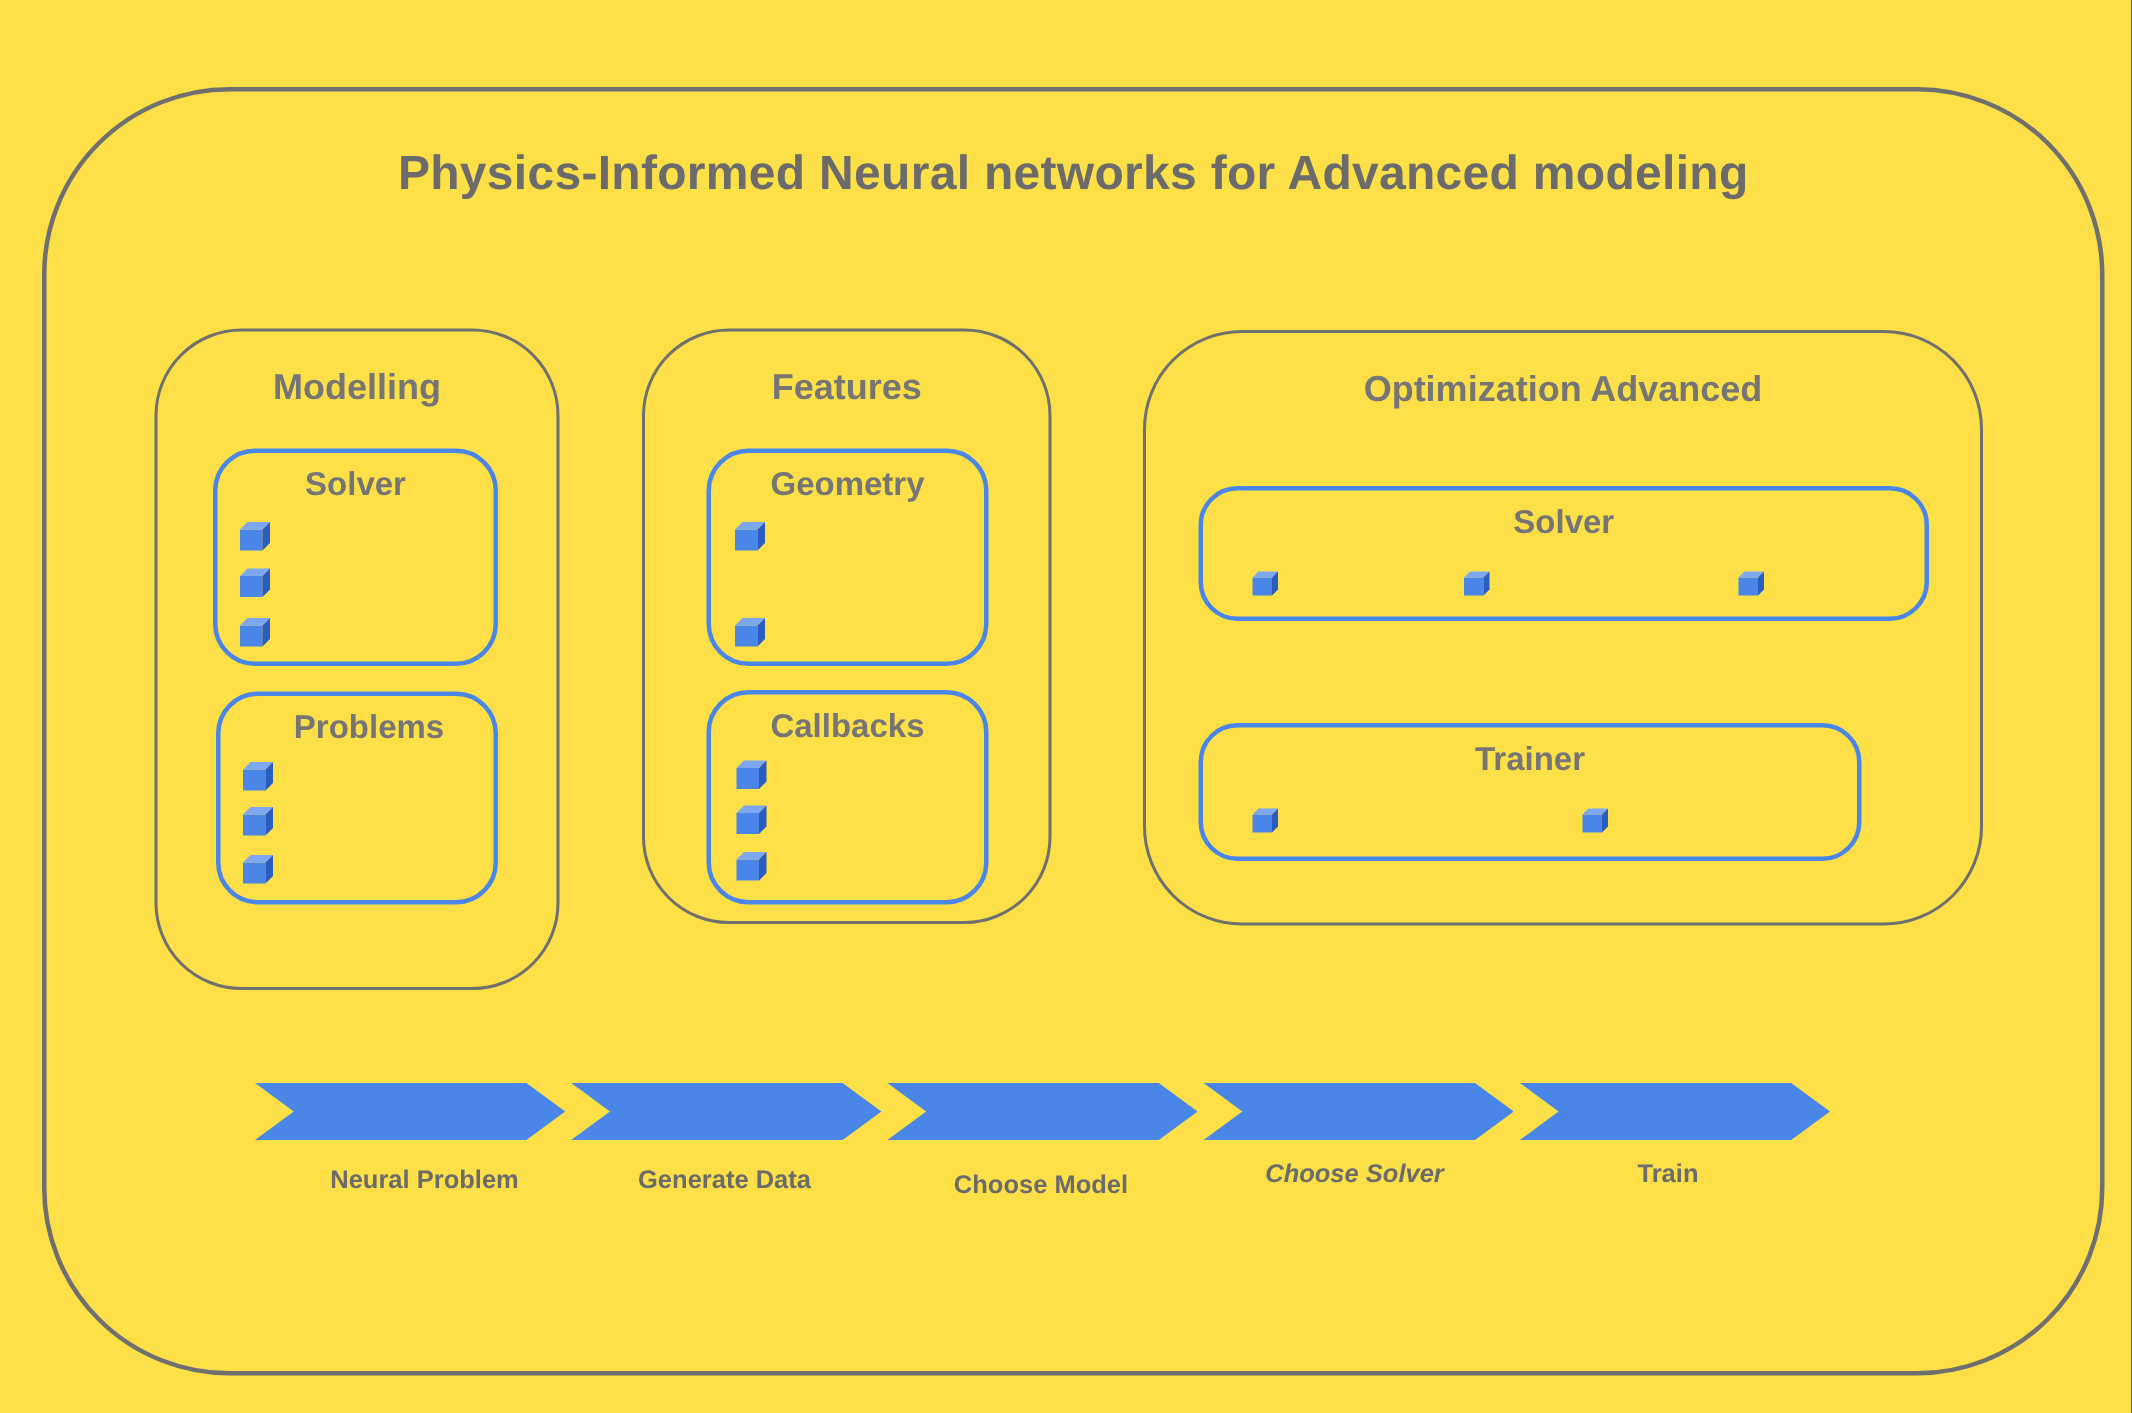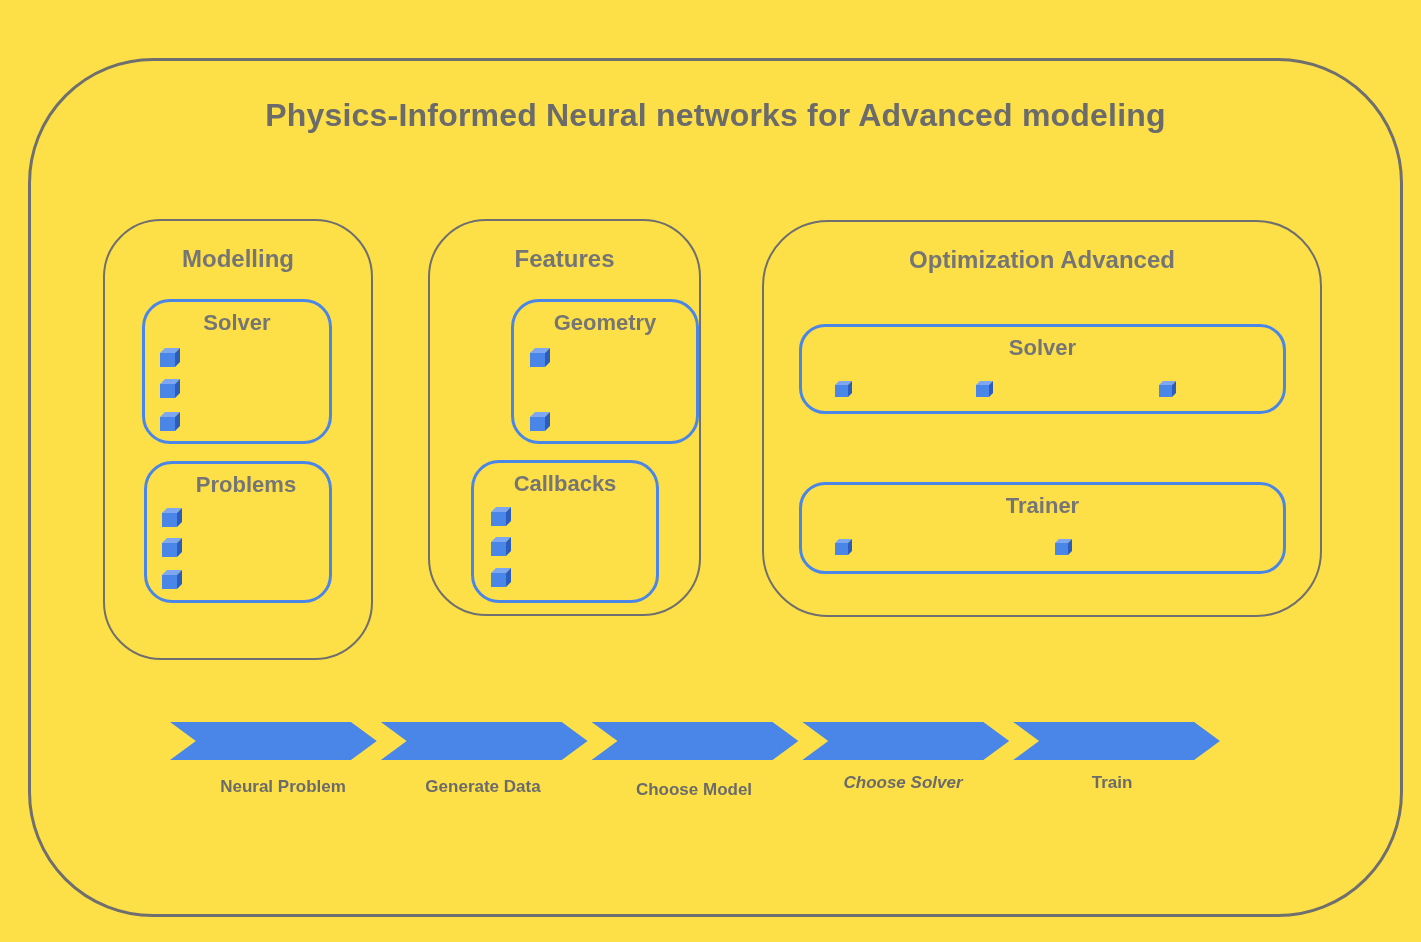--- a/index.html
+++ b/index.html
@@ -29,24 +29,24 @@
   }
   
   .bluebox{
     position:absolute;border:3px solid #4a86e8;border-radius:28px;box-sizing:border-box;
   }
   .bluebox h3{
     margin:8px 0 0 0;text-align:center;font-size:22px;color:#757575;font-weight:bold;
   }
   .b-models  {left:37px;top:78px;width:190px;height:145px;}
   .b-problems{left:39px;top:240px;width:188px;height:142px;padding-left:16px;}
-  .b-geometry{left:41px;top:78px;width:188px;height:145px;margin-left:40px;}
+  .b-geometry{left:41px;top:78px;width:188px;height:145px;}
   .b-callbacks{left:41px;top:239px;width:188px;height:143px;}
   .b-solver {left:35px;top:102px;width:487px;height:90px;border-radius:26px;}
-  .b-trainer{left:35px;top:260px;width:487px;height:92px;border-radius:26px;}
+  .b-trainer{left:35px;top:260px;width:442px;height:92px;border-radius:26px;}
   
   .cube{position:absolute;width:15px;height:14px;background:#4a86e8;}
   .cube::before{
     content:"";position:absolute;left:0;top:-5px;width:100%;height:5px;background:#7da7f0;
     transform:skewX(-45deg);transform-origin:0 100%;
   }
   .cube::after{
     content:"";position:absolute;right:-5px;top:0;width:5px;height:100%;background:#2b5dbe;
     transform:skewY(-45deg);transform-origin:0 0;
   }

